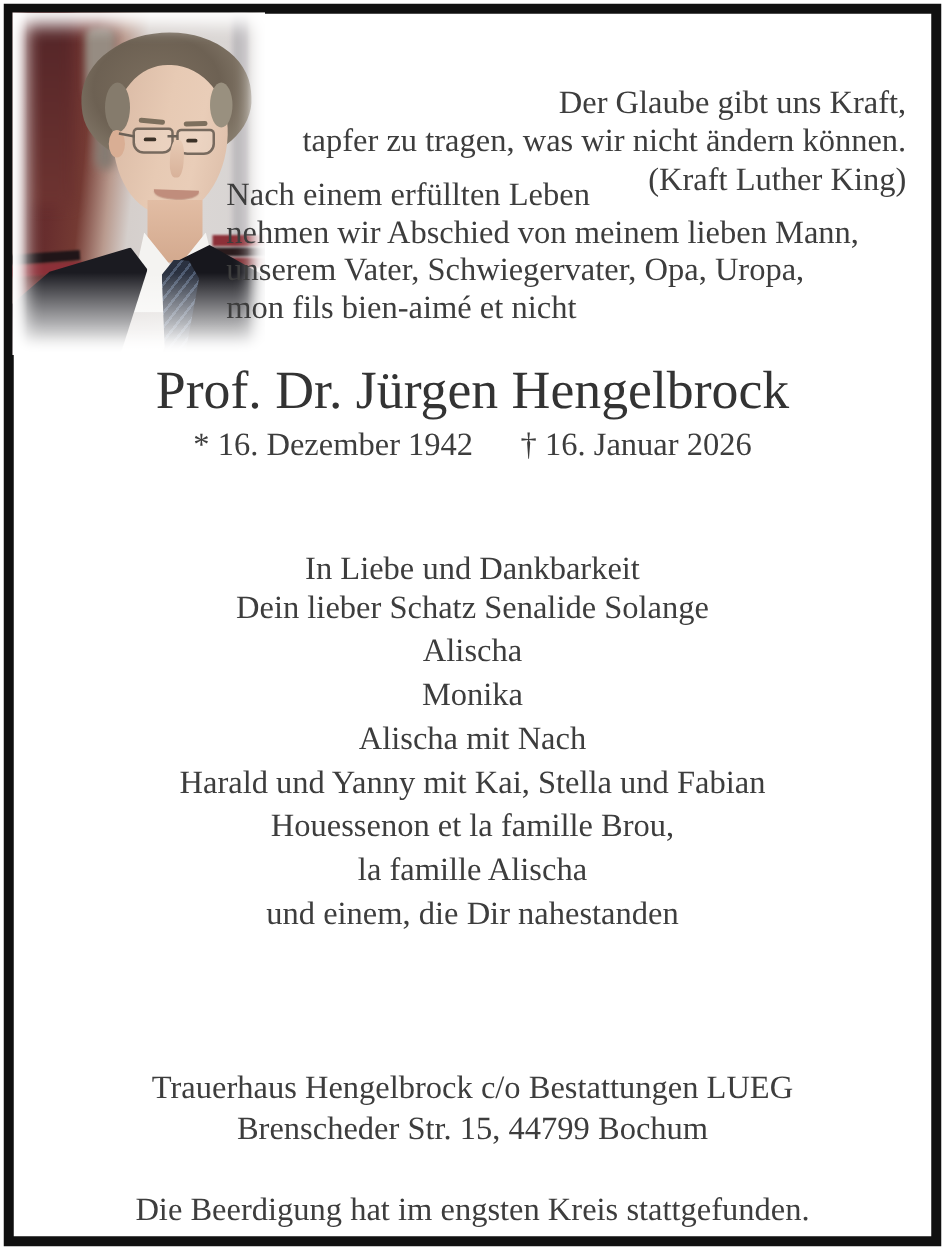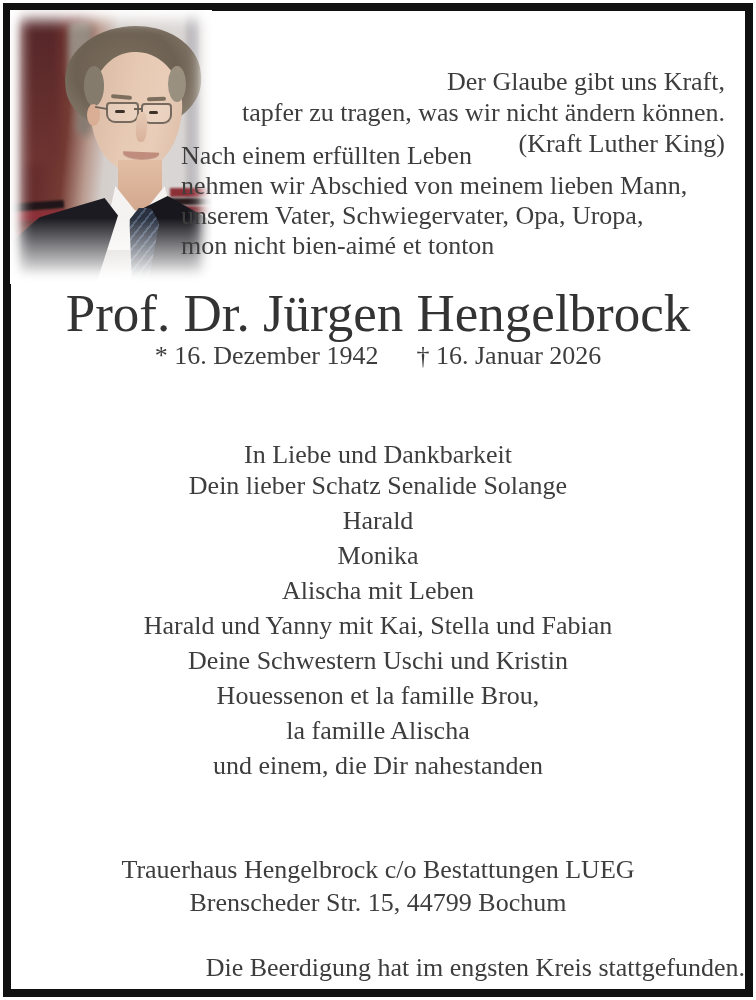--- a/index.html
+++ b/index.html
@@ -15,21 +15,21 @@
   .quote{
     position:absolute;top:7px;right:20px;left:180px;
     font-size:26px;line-height:31px;text-align:right;white-space:nowrap;margin-top:48px;
   }
   .farewell{
     position:absolute;top:130px;right:20px;left:170px;
     font-size:26px;line-height:30px;text-align:left;white-space:nowrap;
   }
   .name{
     position:absolute;top:276px;left:0;right:0;margin:0;
-    font-size:53px;line-height:52px;font-weight:400;text-align:center;
+    font-size:43px;line-height:52px;font-weight:400;text-align:center;
     color:#333;white-space:nowrap;
   }
   .dates{
     position:absolute;top:330px;left:0;right:0;
     font-size:26px;line-height:30px;text-align:center;
     display:flex;justify-content:center;gap:38px;white-space:nowrap;
   }
   .dedication{
     position:absolute;top:429px;left:0;right:0;
     font-size:26px;line-height:30px;text-align:center;
@@ -37,21 +37,21 @@
   .mourners{
     position:absolute;top:457px;left:0;right:0;
     font-size:26px;line-height:35px;text-align:center;
   }
   .contact{
     position:absolute;top:842px;left:0;right:0;
     font-size:26px;line-height:33px;text-align:center;
   }
   .funeral-note{
     position:absolute;top:942px;left:0;right:0;
-    font-size:26px;line-height:30px;text-align:right;
+    font-size:26px;line-height:30px;text-align:center;
   }
   
   .photo{
     position:absolute;left:-1px;top:-1px;width:202px;height:274px;
     overflow:hidden;background:#dad6d4;
   }
   .photo *{position:absolute;}
   .ph-bg{
     inset:0;
     background:linear-gradient(96deg,#5e2829 0%,#682e2e 20%,#743a33 30%,
@@ -159,39 +159,38 @@
   <div class="quote">
       <div>Der Glaube gibt uns Kraft,</div>
       <div>tapfer zu tragen, was wir nicht ändern können.</div>
       <div>(Kraft Luther King)</div>
     </div>
 
   <div class="farewell">
       <div>Nach einem erfüllten Leben</div>
       <div>nehmen wir Abschied von meinem lieben Mann,</div>
       <div>unserem Vater, Schwiegervater, Opa, Uropa,</div>
-      <div>mon nicht bien-aimé et tonton</div>
+      <div>mon fils bien-aimé et nicht</div>
     </div>
 
   <h1 class="name">Prof. Dr. Jürgen Hengelbrock</h1>
 
   <div class="dates">
     <span>* 16. Dezember 1942</span>
     <span>† 16. Januar 2026</span>
   </div>
 
   <div class="dedication">In Liebe und Dankbarkeit</div>
 
   <div class="mourners">
       <div>Dein lieber Schatz Senalide Solange</div>
-      <div>Harald</div>
+      <div>Alischa</div>
       <div>Monika</div>
-      <div>Alischa mit Leben</div>
+      <div>Alischa mit Nach</div>
       <div>Harald und Yanny mit Kai, Stella und Fabian</div>
-      <div>Deine Schwestern Uschi und Kristin</div>
       <div>Houessenon et la famille Brou,</div>
       <div>la famille Alischa</div>
       <div>und einem, die Dir nahestanden</div>
     </div>
 
   <div class="contact">
       <div>Trauerhaus Hengelbrock c/o Bestattungen LUEG</div>
       <div>Brenscheder Str. 15, 44799 Bochum</div>
     </div>
 

